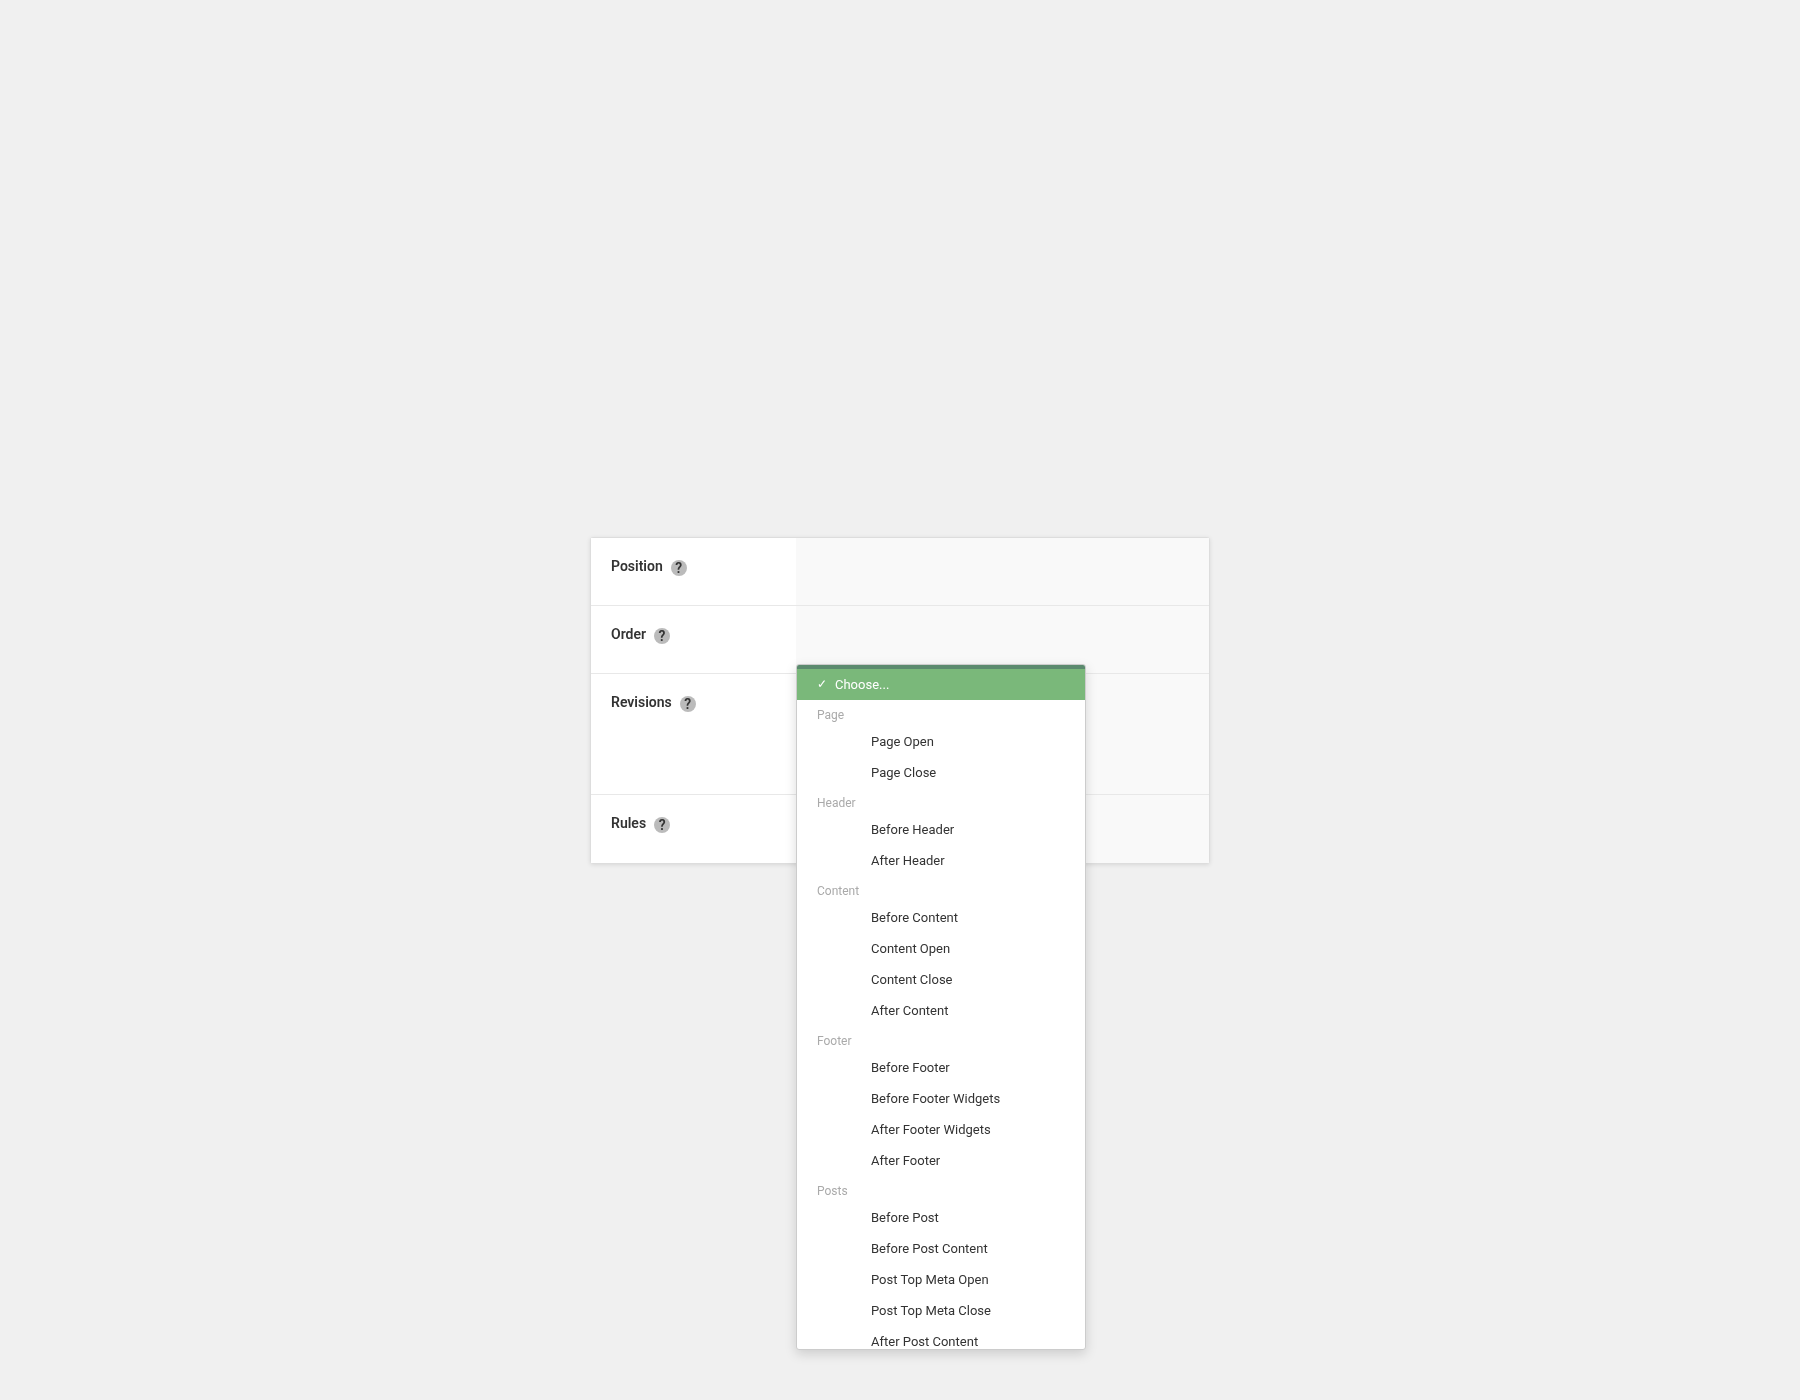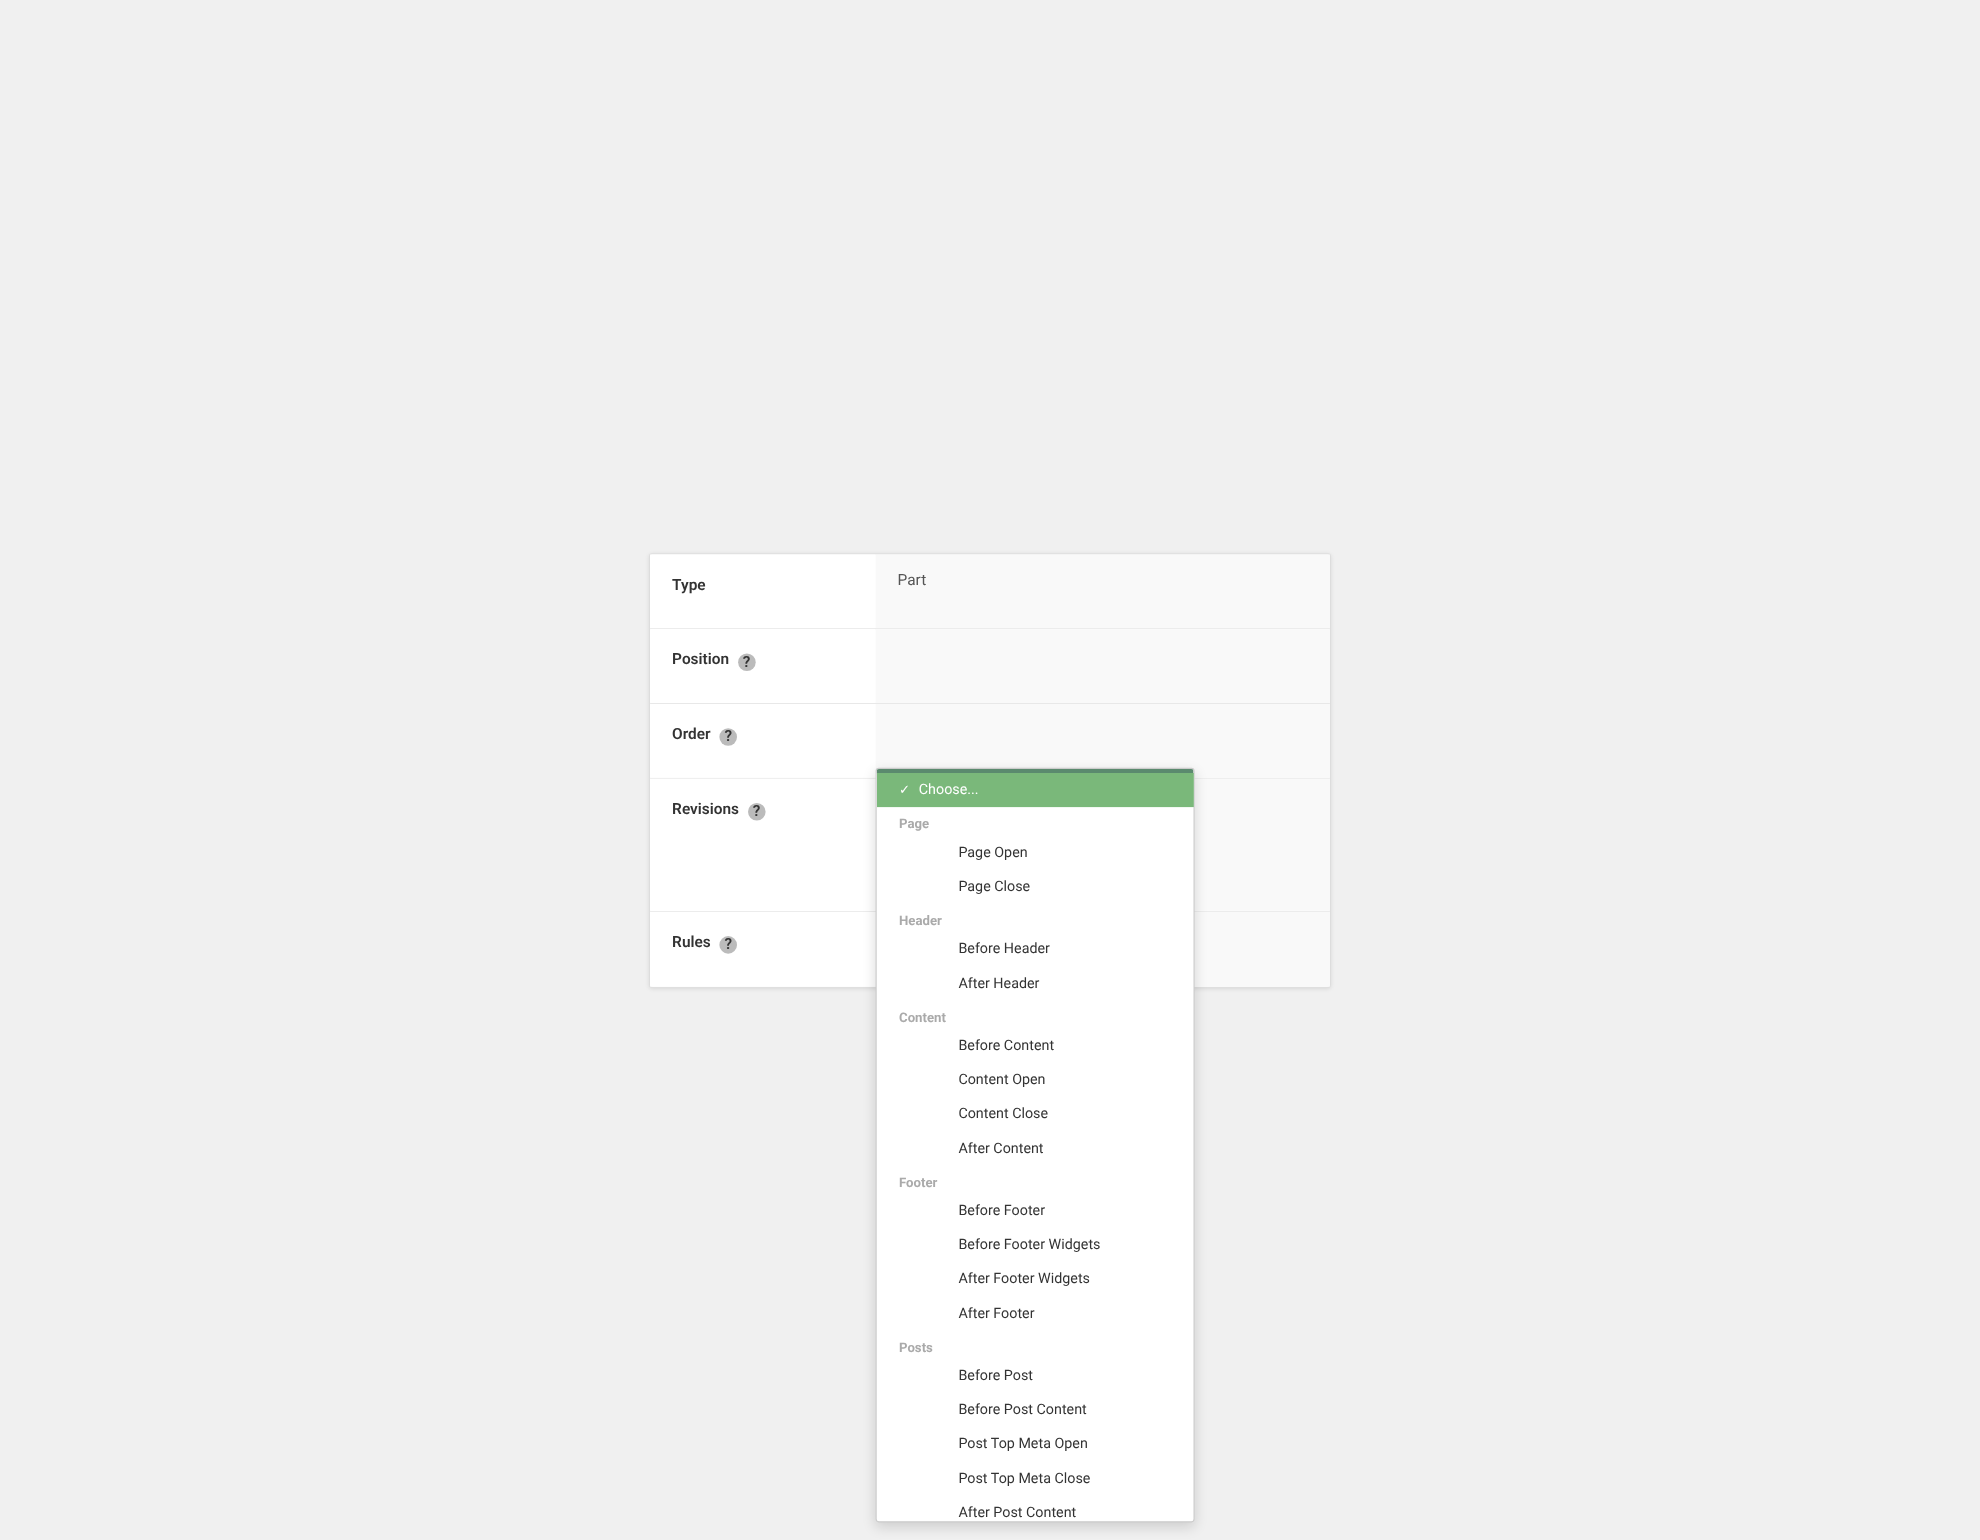--- a/index.html
+++ b/index.html
@@ -169,49 +169,41 @@
     }
 
     .dropdown-item.selected .check-icon {
       color: #fff;
     }
 
     .dropdown-group-label {
       padding: 8px 20px 4px 20px;
       font-size: 12px;
       color: #aaa;
-      font-weight: 700;
+      font-weight: 400;
       cursor: default;
     }
 
     .dropdown-item.indented {
       padding-left: 56px;
     }
 
     .check-icon {
       font-size: 12px;
       width: 12px;
     }
   </style>
 </head>
 <body>
 
 <div class="panel-wrapper">
 
   <div class="panel">
 
 
-    <div class="panel-row">
-      <div class="row-label">
-        <span>Type</span>
-      </div>
-      <div class="row-content">
-        <span class="type-value">Part</span>
-      </div>
-    </div>
 
     <div class="panel-row">
       <div class="row-label">
         <span>Position</span>
         <div class="help-icon">
           <span>?</span>
         </div>
       </div>
       <div class="row-content">
       </div>

